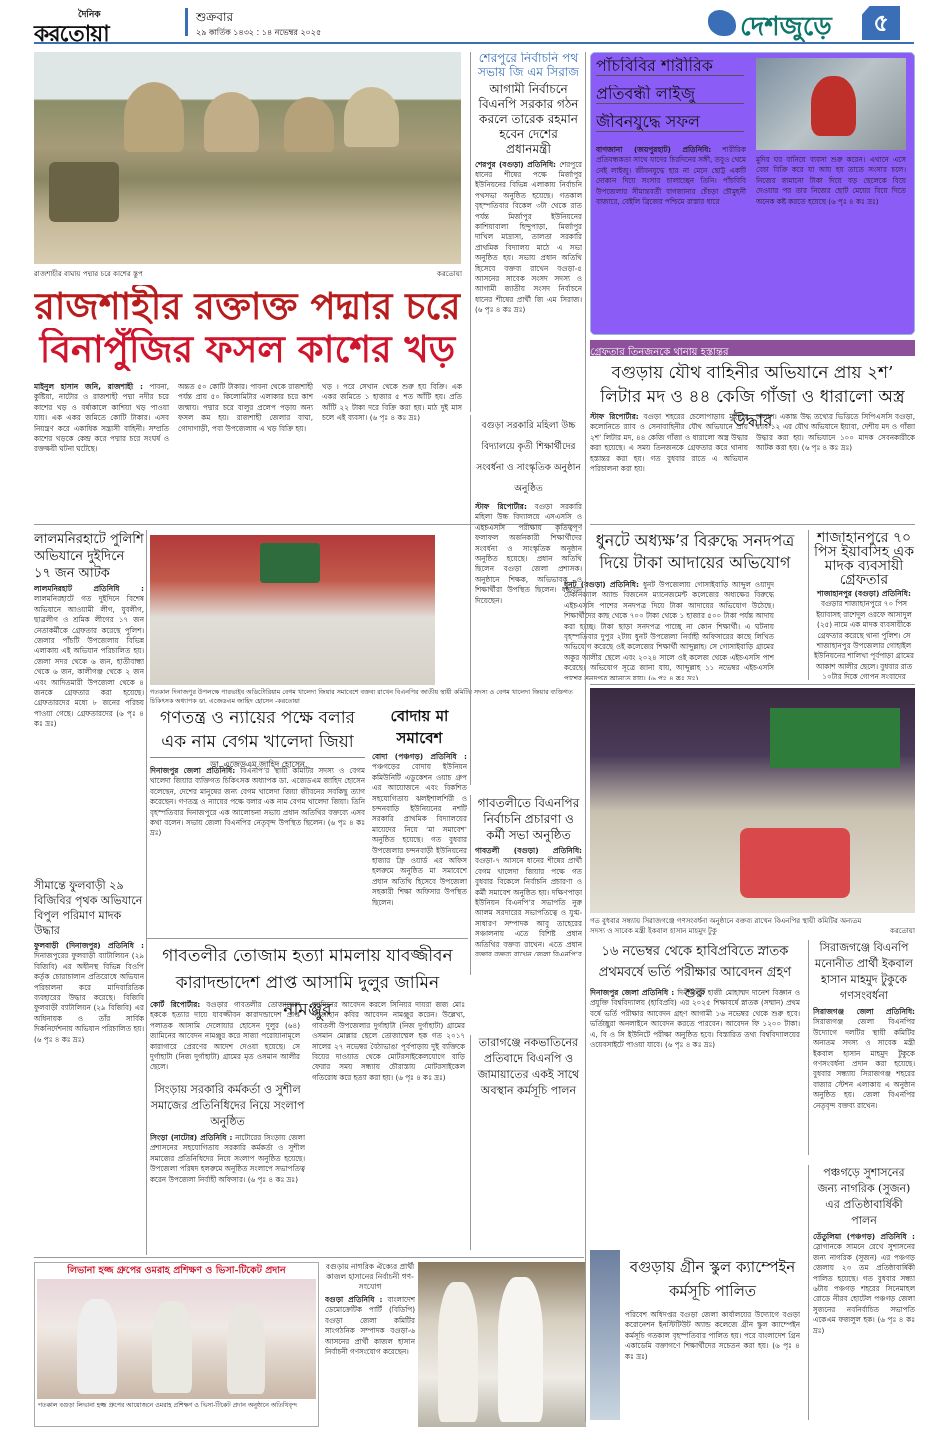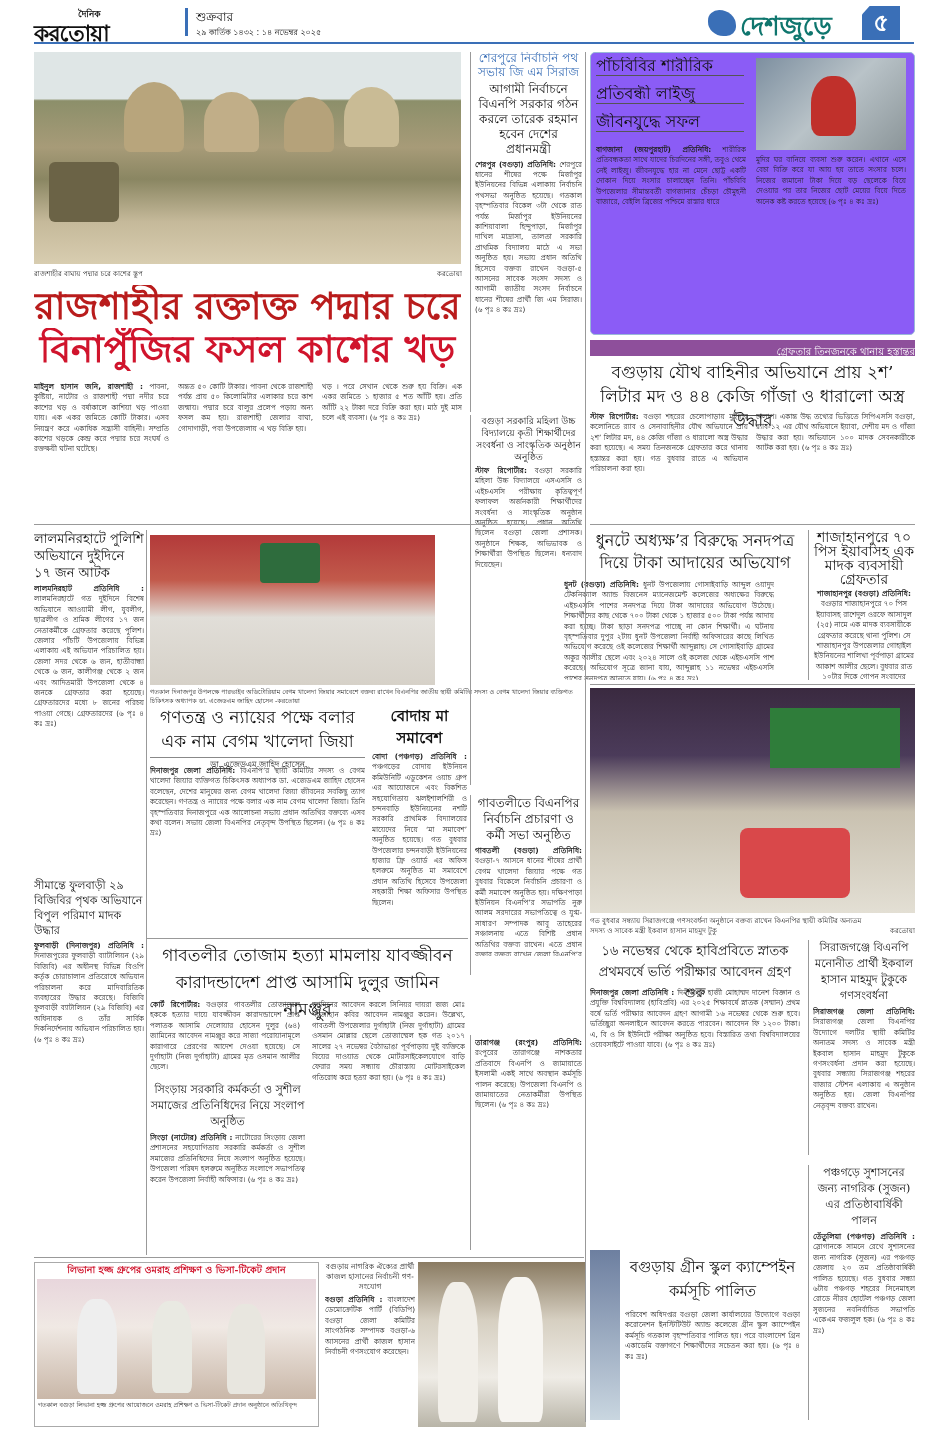--- a/index.html
+++ b/index.html
@@ -64,21 +64,21 @@
   <div class="abs photo" style="left:165px;top:5px;width:150px;height:92px;background:linear-gradient(135deg,#7d8fa0,#b9c3c8 50%,#8b9599);">
     <div class="abs" style="left:55px;top:18px;width:45px;height:60px;background:#c0302b;border-radius:45% 45% 20% 20%;"></div>
   </div>
   <div class="abs body-text" style="left:5px;top:92px;width:150px;height:185px;">
     <span class="byline">বাগজানা (জয়পুরহাট) প্রতিনিধি:</span>
     <span>শারীরিক প্রতিবন্ধকতা সাথে যাদের চিরদিনের সঙ্গী, তবুও থেমে নেই লাইজু। জীবনযুদ্ধে হার না মেনে ছোট্ট একটি দোকান দিয়ে সংসার চালাচ্ছেন তিনি। পাঁচবিবি উপজেলার সীমান্তবর্তী বাগজানার চেঁচড়া চৌমুহনী বাজারে, বেইলি ব্রিজের পশ্চিমে রাস্তার ধারে</span>
   </div>
   <div class="abs body-text" style="left:165px;top:102px;width:150px;height:175px;">মুদির ঘর বানিয়ে ব্যবসা শুরু করেন। এখানে এসে বেচা বিক্রি করে যা আয় হয় তাতে সংসার চলে। নিজের জমানো টাকা দিয়ে বড় ছেলেকে বিয়ে দেওয়ার পর তার নিজের ছোট মেয়ের বিয়ে দিতে অনেক কষ্ট করতে হয়েছে (৬ পৃঃ ৪ কঃ দ্রঃ)</div>
 </div>
 
-<div class="abs" style="left:590px;top:340px;width:325px;height:16px;background:#8e4f9b;color:#fff;text-align:right;">
+<div class="abs" style="left:590px;top:340px;width:325px;height:16px;background:#8e4f9b;color:#fff;text-align:left;">
   <span style="font-size:10px;line-height:16px;">গ্রেফতার তিনজনকে থানায় হস্তান্তর</span>
 </div>
 <div class="abs hl" style="left:590px;top:360px;width:325px;font-size:17px;line-height:24px;">বগুড়ায় যৌথ বাহিনীর অভিযানে প্রায় ২শ’ লিটার মদ ও ৪৪ কেজি গাঁজা ও ধারালো অস্ত্র উদ্ধার</div>
 <div class="abs body-text" style="left:590px;top:412px;width:158px;height:108px;">
   <span class="byline">স্টাফ রিপোর্টার:</span>
   <span>বগুড়া শহরের চেলোপাড়ায় মুইপার কলোনিতে র‍্যাব ও সেনাবাহিনীর যৌথ অভিযানে প্রায় ২শ’ লিটার মদ, ৪৪ কেজি গাঁজা ও ধারালো অস্ত্র উদ্ধার করা হয়েছে। এ সময় তিনজনকে গ্রেফতার করে থানায় হস্তান্তর করা হয়। গত বুধবার রাতে এ অভিযান পরিচালনা করা হয়।</span>
 </div>
 <div class="abs body-text" style="left:756px;top:412px;width:159px;height:108px;">চালাপ। একান্ত উদ্ধ তথ্যের ভিত্তিতে সিপিএসসি বগুড়া, র‍্যাব-১২ এর যৌথ অভিযানে ইয়াবা, দেশীয় মদ ও গাঁজা উদ্ধার করা হয়। অভিযানে ১০০ মাদক সেবনকারীকে আটক করা হয়। (৬ পৃঃ ৪ কঃ দ্রঃ)</div>
 
 <div class="abs hl" style="left:590px;top:530px;width:210px;font-size:16px;line-height:22px;">ধুনটে অধ্যক্ষ’র বিরুদ্ধে সনদপত্র দিয়ে টাকা আদায়ের অভিযোগ</div>
@@ -136,21 +136,21 @@
 
 <div class="abs" style="left:372px;top:705px;width:95px;height:230px;">
   <div class="hl" style="font-size:15px;line-height:22px;font-weight:bold;">বোদায় মা সমাবেশ</div>
   <div class="body-text" style="margin-top:3px;height:180px;">
     <span class="byline">বোদা (পঞ্চগড়) প্রতিনিধি :</span>
     <span>পঞ্চগড়ের বোদায় ইউনিয়ন কমিউনিটি এডুকেশন ওয়াচ গ্রুপ এর আয়োজনে এবং বিকশিত সহযোগিতায় ঝলইশালশিরী ও চন্দনবাড়ি ইউনিয়নের নশটি সরকারি প্রাথমিক বিদ্যালয়ের মায়েদের নিয়ে ‘মা সমাবেশ’ অনুষ্ঠিত হয়েছে। গত বুধবার উপজেলার চন্দনবাড়ী ইউনিয়নের হাজার ফ্রি ওয়ার্ড এর অফিস হলরুমে অনুষ্ঠিত মা সমাবেশে প্রধান অতিথি হিসেবে উপজেলা সহকারী শিক্ষা অফিসার উপস্থিত ছিলেন।</span>
   </div>
 </div>
 
 <div class="abs" style="left:470px;top:415px;width:112px;height:370px;border-left:1px solid #999;padding-left:4px;">
-  <div class="hl" style="font-size:9px;line-height:12px;">বগুড়া সরকারি মহিলা উচ্চ বিদ্যালয়ে কৃতী শিক্ষার্থীদের সংবর্ধনা ও সাংস্কৃতিক অনুষ্ঠান অনুষ্ঠিত</div>
+  <div class="hl" style="font-size:9px;line-height:21px;">বগুড়া সরকারি মহিলা উচ্চ বিদ্যালয়ে কৃতী শিক্ষার্থীদের সংবর্ধনা ও সাংস্কৃতিক অনুষ্ঠান অনুষ্ঠিত</div>
   <div class="body-text" style="margin-top:3px;height:300px;">
     <span class="byline">স্টাফ রিপোর্টার:</span>
     <span>বগুড়া সরকারি মহিলা উচ্চ বিদ্যালয়ে এসএসসি ও এইচএসসি পরীক্ষায় কৃতিত্বপূর্ণ ফলাফল অর্জনকারী শিক্ষার্থীদের সংবর্ধনা ও সাংস্কৃতিক অনুষ্ঠান অনুষ্ঠিত হয়েছে। প্রধান অতিথি ছিলেন বগুড়া জেলা প্রশাসক। অনুষ্ঠানে শিক্ষক, অভিভাবক ও শিক্ষার্থীরা উপস্থিত ছিলেন। ধন্যবাদ দিয়েছেন।</span>
   </div>
 </div>
 
 <div class="abs" style="left:470px;top:795px;width:112px;height:180px;padding-left:4px;border-left:1px solid #999;">
   <div class="hl" style="font-size:12px;line-height:16px;">গাবতলীতে বিএনপির নির্বাচনি প্রচারণা ও কর্মী সভা অনুষ্ঠিত</div>
   <div class="body-text" style="margin-top:3px;height:110px;">
     <span class="byline">গাবতলী (বগুড়া) প্রতিনিধি:</span>
@@ -167,24 +167,21 @@
 
 <div class="abs" style="left:150px;top:1082px;width:155px;height:170px;">
   <div class="hl" style="font-size:11px;line-height:16px;">সিংড়ায় সরকারি কর্মকর্তা ও সুশীল সমাজের প্রতিনিধিদের নিয়ে সংলাপ অনুষ্ঠিত</div>
   <div class="body-text" style="margin-top:3px;height:120px;">
     <span class="byline">সিংড়া (নাটোর) প্রতিনিধি :</span>
     <span>নাটোরের সিংড়ায় জেলা প্রশাসনের সহযোগিতায় সরকারি কর্মকর্তা ও সুশীল সমাজের প্রতিনিধিদের নিয়ে সংলাপ অনুষ্ঠিত হয়েছে। উপজেলা পরিষদ হলরুমে অনুষ্ঠিত সংলাপে সভাপতিত্ব করেন উপজেলা নির্বাহী অফিসার। (৬ পৃঃ ৪ কঃ দ্রঃ)</span>
   </div>
 </div>
 
 <div class="abs" style="left:470px;top:1035px;width:112px;height:215px;padding-left:4px;border-left:1px solid #999;">
-  <div class="body-text" style="margin-top:3px;height:140px;">
-    <span class="byline">তারাগঞ্জ (রংপুর) প্রতিনিধি:</span>
-    <span>রংপুরের তারাগঞ্জে নাশকতার প্রতিবাদে বিএনপি ও জামায়াতে ইসলামী একই সাথে অবস্থান কর্মসূচি পালন করেছে। উপজেলা বিএনপি ও জামায়াতের নেতাকর্মীরা উপস্থিত ছিলেন। (৬ পৃঃ ৪ কঃ দ্রঃ)</span>
-  </div>
+  <div class="hl" style="font-size:11px;line-height:16px;">তারাগঞ্জে নকভাতিনের প্রতিবাদে বিএনপি ও জামায়াতের একই সাথে অবস্থান কর্মসূচি পালন</div>
 </div>
 
 <div class="abs hl" style="left:590px;top:940px;width:210px;font-size:13px;line-height:21px;">১৬ নভেম্বর থেকে হাবিপ্রবিতে স্নাতক প্রথমবর্ষে ভর্তি পরীক্ষার আবেদন গ্রহণ শুরু</div>
 <div class="abs body-text" style="left:590px;top:988px;width:210px;height:250px;">
   <span class="byline">দিনাজপুর জেলা প্রতিনিধি :</span>
   <span>দিনাজপুর হাজী মোহাম্মদ দানেশ বিজ্ঞান ও প্রযুক্তি বিশ্ববিদ্যালয় (হাবিপ্রবি) এর ২০২৫ শিক্ষাবর্ষে স্নাতক (সম্মান) প্রথম বর্ষে ভর্তি পরীক্ষার আবেদন গ্রহণ আগামী ১৬ নভেম্বর থেকে শুরু হবে। ভর্তিচ্ছুরা অনলাইনে আবেদন করতে পারবেন। আবেদন ফি ১২০০ টাকা। এ, বি ও সি ইউনিটে পরীক্ষা অনুষ্ঠিত হবে। বিস্তারিত তথ্য বিশ্ববিদ্যালয়ের ওয়েবসাইটে পাওয়া যাবে। (৬ পৃঃ ৪ কঃ দ্রঃ)</span>
 </div>
 
 <div class="abs" style="left:808px;top:940px;width:107px;height:215px;padding-left:4px;border-left:1px solid #999;">
   <div class="hl" style="font-size:11px;line-height:16px;">সিরাজগঞ্জে বিএনপি মনোনীত প্রার্থী ইকবাল হাসান মাহমুদ টুকুকে গণসংবর্ধনা</div>

